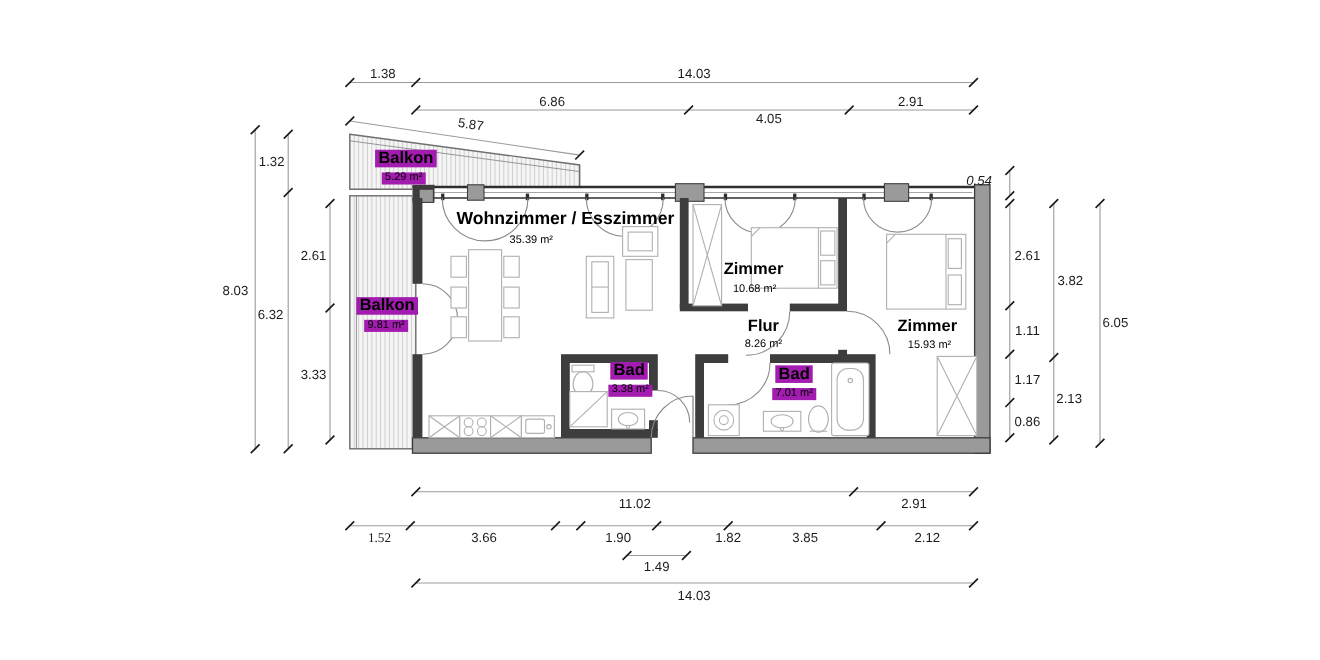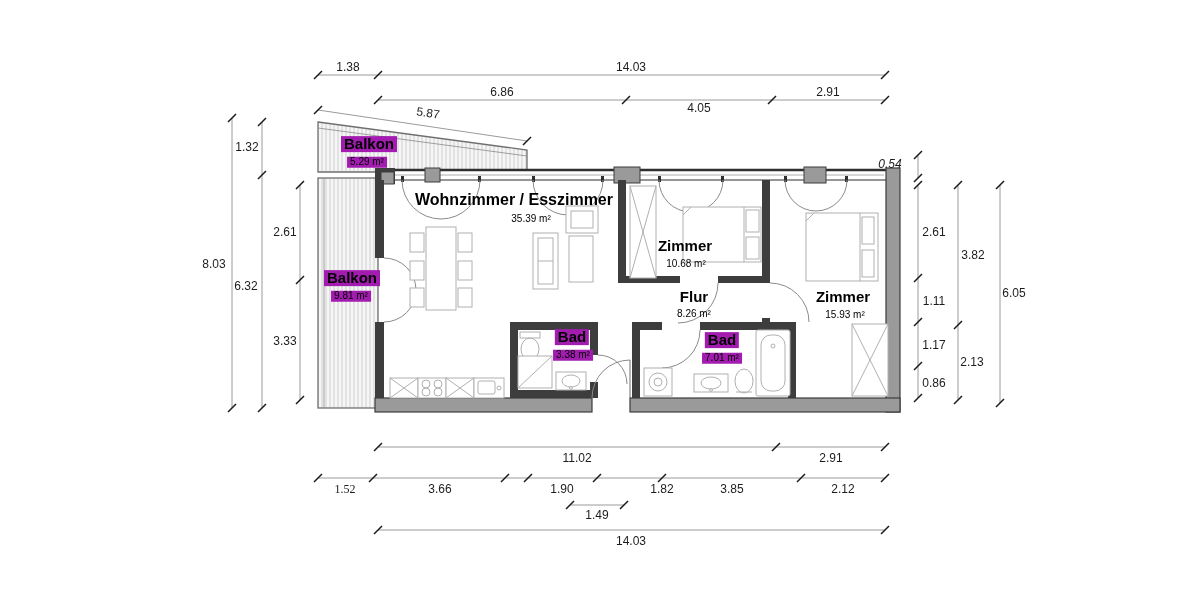--- a/index.html
+++ b/index.html
@@ -231,21 +231,21 @@
   </g>
 </svg>
 
 <div class="lbl room-name bg" style="left:369px;top:144px;">Balkon</div>
 <div class="lbl room-area bg" style="left:367px;top:162px;">5.29 m²</div>
 
 <div class="lbl room-name bg" style="left:352px;top:278px;">Balkon</div>
 <div class="lbl room-area bg" style="left:351px;top:296px;">9.81 m²</div>
 
 <div class="lbl room-name" style="left:483px;top:200px;font-size:16px;margin-left:31px;">Wohnzimmer / Esszimmer</div>
-<div class="lbl room-area" style="left:483px;top:218px;margin-left:48px;">35.39 m²</div>
+<div class="lbl room-area" style="left:483px;top:218px;">35.39 m²</div>
 
 <div class="lbl room-name" style="left:685px;top:245px;">Zimmer</div>
 <div class="lbl room-area" style="left:686px;top:263px;">10.68 m²</div>
 
 <div class="lbl room-name" style="left:843px;top:296px;">Zimmer</div>
 <div class="lbl room-area" style="left:845px;top:314px;">15.93 m²</div>
 
 <div class="lbl room-name" style="left:694px;top:296px;">Flur</div>
 <div class="lbl room-area" style="left:694px;top:313px;">8.26 m²</div>
 

